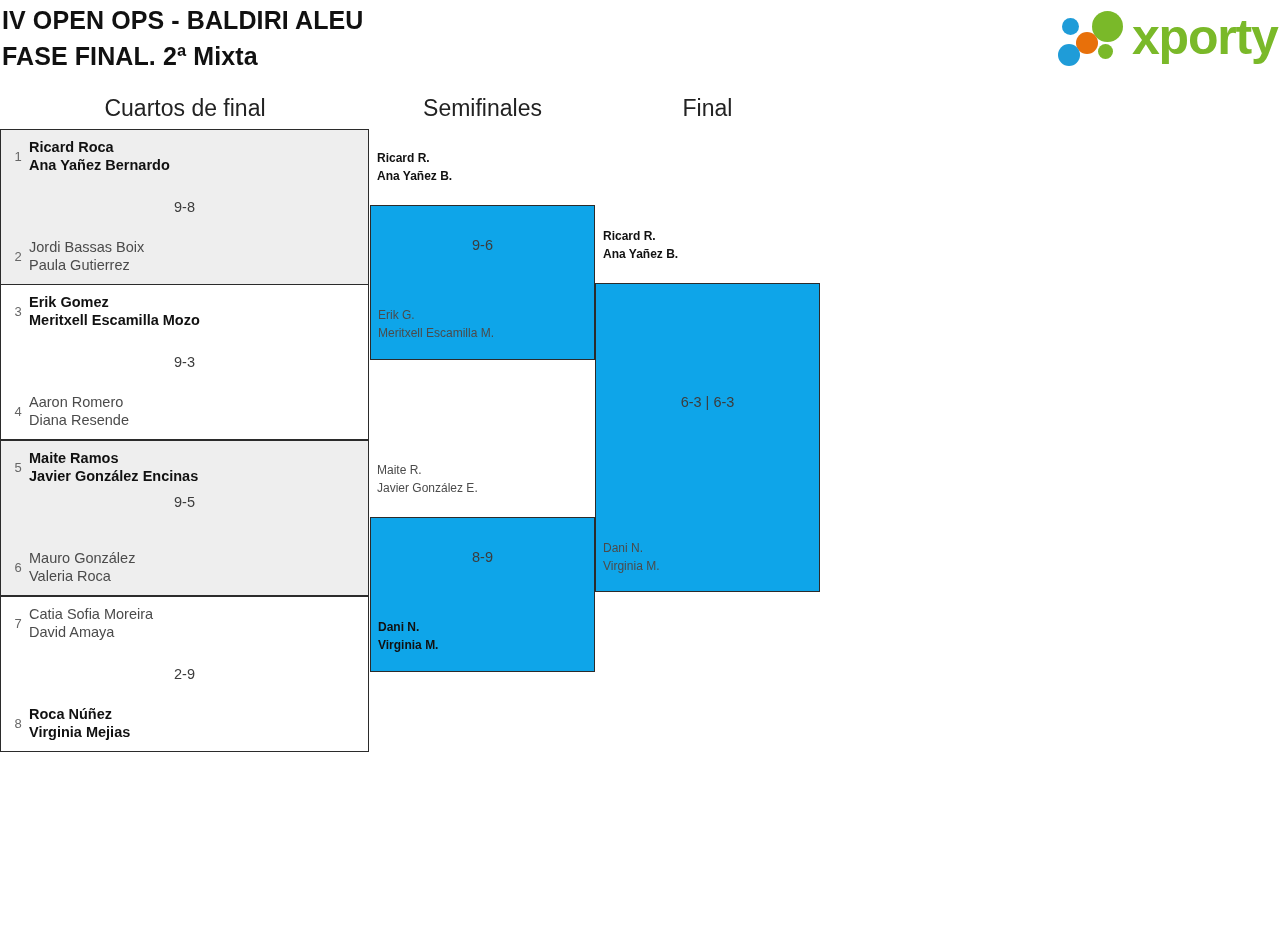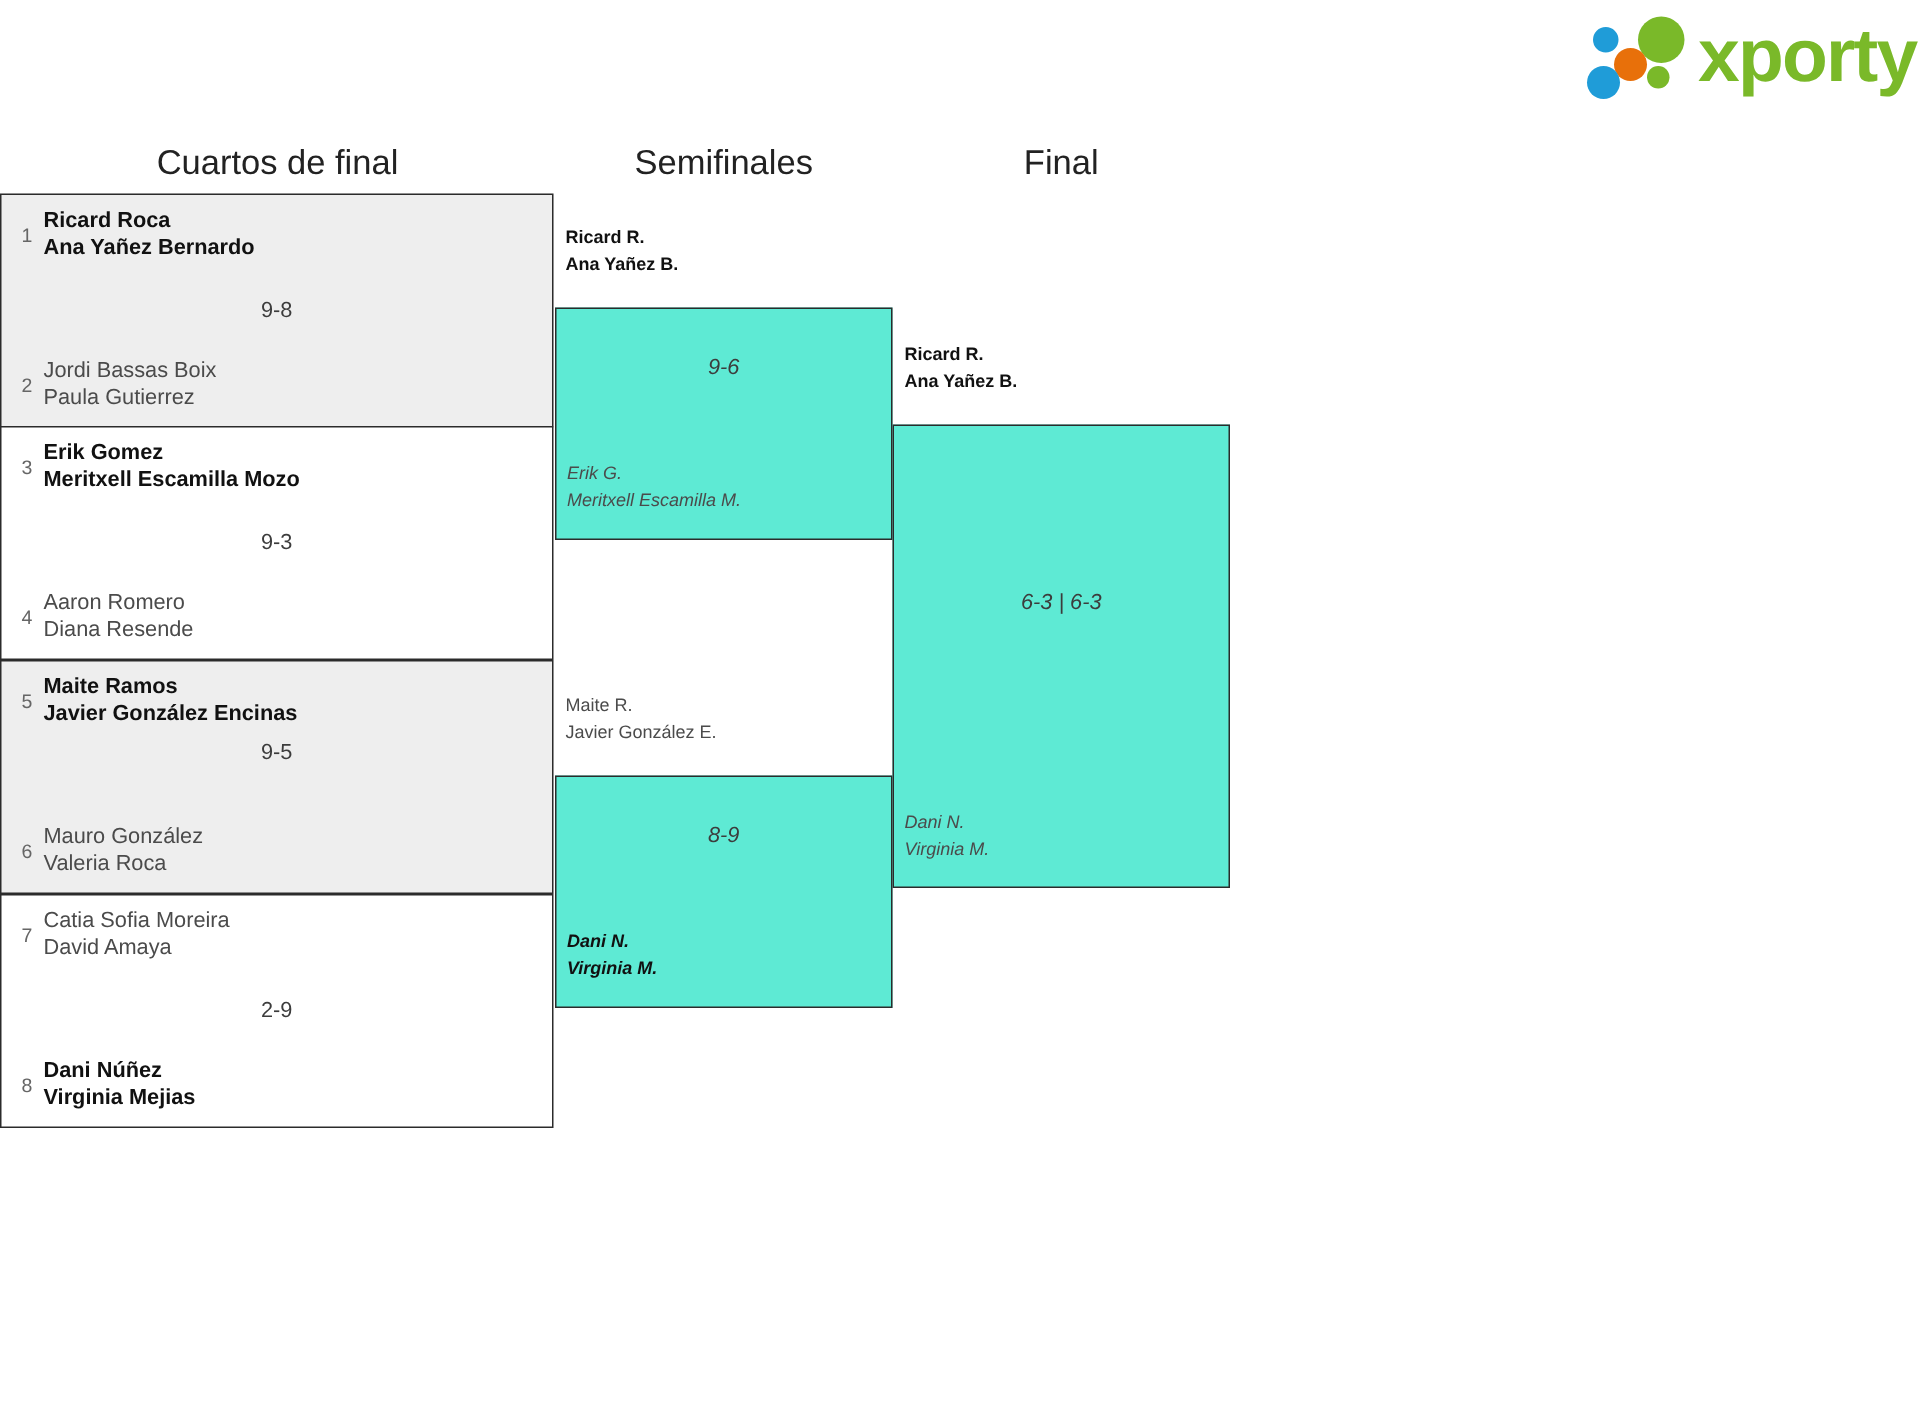--- a/index.html
+++ b/index.html
@@ -129,22 +129,21 @@
     text-align: center;
     font-size: 14.5px;
     color: #3c3c3c;
   }
 
   
   .adv-box {
     position: absolute;
     border: 1px solid #2b2b2b;
     box-sizing: border-box;
-    background: #5eead4;
-    font-style: italic;
+    background: #0ea5e9;
   }
   .adv-score {
     position: absolute;
     left: 0; right: 0;
     text-align: center;
     font-size: 14.5px;
     color: #3c3c3c;
   }
 
   
@@ -156,20 +155,24 @@
   }
   .adv-team.winner { color: #111111; font-weight: 700; }
   .adv-team.loser  { color: #4b4b4b; font-weight: 400; }
   .adv-team .nm { display: block; }
 </style>
 </head>
 <body>
 
 <div id="header">
 
+  <div id="title-block">
+    <div class="title-line">IV OPEN OPS - BALDIRI ALEU</div>
+    <div class="title-line">FASE FINAL. 2ª Mixta</div>
+  </div>
 
   <div id="logo">
     <div id="logo-dots">
       <span class="dot" style="left:4px;  top:8px;  width:17px; height:17px; background:#1f9cd8;"></span>
       <span class="dot" style="left:34px; top:1px;  width:31px; height:31px; background:#7ab929;"></span>
       <span class="dot" style="left:18px; top:22px; width:22px; height:22px; background:#e8700a;"></span>
       <span class="dot" style="left:0px;  top:34px; width:22px; height:22px; background:#1f9cd8;"></span>
       <span class="dot" style="left:40px; top:34px; width:15px; height:15px; background:#7ab929;"></span>
     </div>
     <div id="logo-word">xporty</div>
@@ -242,21 +245,21 @@
       <span class="seed">7</span>
       <span class="names">
         <span class="nm">Catia Sofia Moreira</span>
         <span class="nm">David Amaya</span>
       </span>
     </div>
     <div class="qf-score" style="top:69px;text-align:center;">2-9</div>
     <div class="team winner qf-team-bottom">
       <span class="seed">8</span>
       <span class="names">
-        <span class="nm">Dani Núñez</span>
+        <span class="nm">Roca Núñez</span>
         <span class="nm">Virginia Mejias</span>
       </span>
     </div>
   </div>
 
   <div class="adv-team winner" style="left:377px; top:149px;">
     <span class="nm">Ricard R.</span>
     <span class="nm">Ana Yañez B.</span>
   </div>
 

